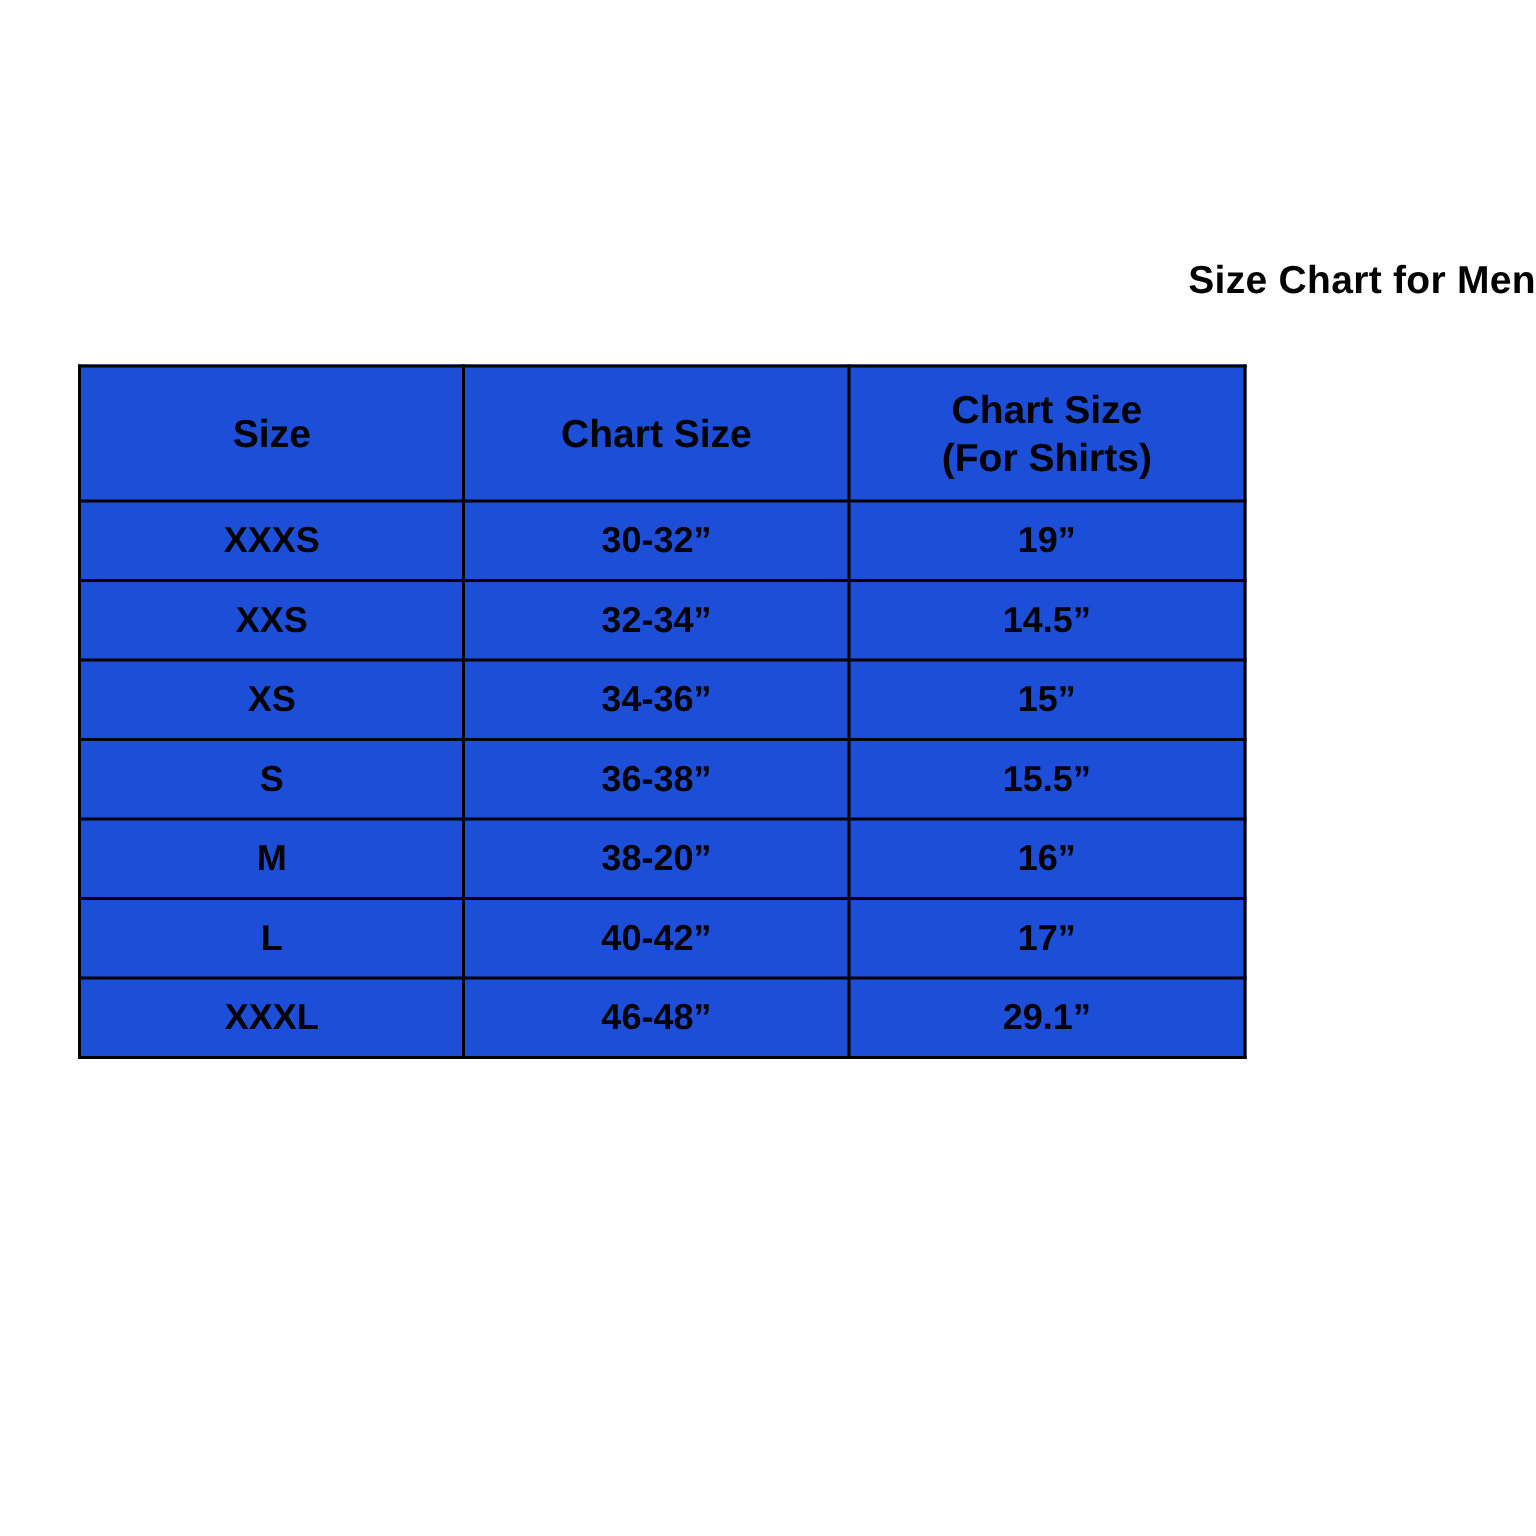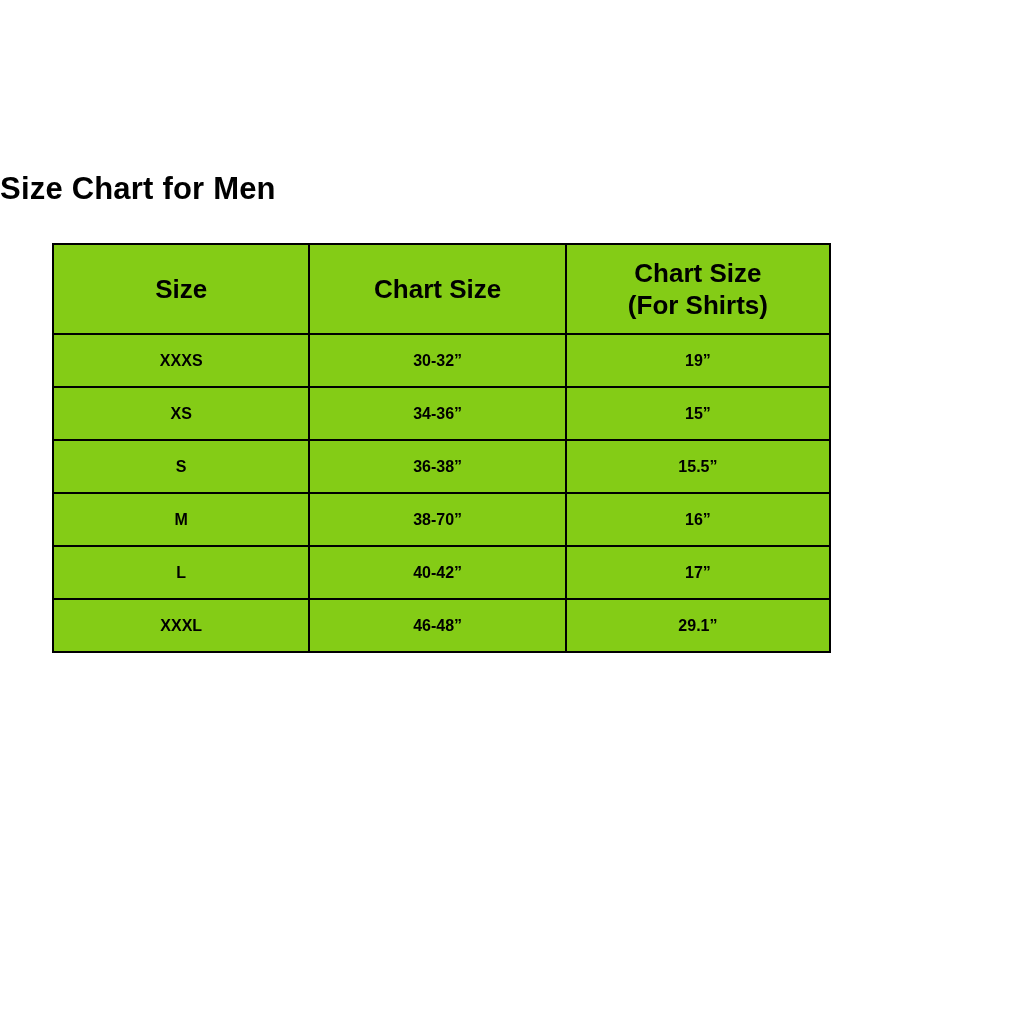--- a/index.html
+++ b/index.html
@@ -14,51 +14,51 @@
     height: 1024px;
     background: #ffffff;
     color: #000000;
     overflow: hidden;
   }
   .title {
     position: absolute;
     top: 171px;
     left: 0;
     width: 100%;
-    text-align: left;
-    font-size: 31px;
+    text-align: right;
+    font-size: 26px;
     font-weight: bold;
     letter-spacing: 0.2px;
     color: #000000;
   }
   table.size-table {
     position: absolute;
     top: 243px;
     left: 52px;
     width: 779px;
     border-collapse: collapse;
     table-layout: fixed;
-    background: #84cc16;
+    background: #1d4ed8;
   }
   .size-table th, .size-table td {
     border: 2px solid #000000;
     text-align: center;
     vertical-align: middle;
     font-weight: bold;
     color: #000000;
     padding: 0;
   }
   .size-table th {
     height: 90px;
     font-size: 26px;
     line-height: 1.25;
   }
   .size-table td {
     height: 53px;
-    font-size: 16px;
+    font-size: 24px;
   }
   .col-size  { width: 33%; }
   .col-chest { width: 33%; }
   .col-neck  { width: 34%; }
   .hdr-line { display: block; }
 </style>
 </head>
 <body>
 
 <div class="page">
@@ -85,32 +85,37 @@
         </th>
       </tr>
     </thead>
     <tbody>
       <tr>
         <td>XXXS</td>
         <td>30-32”</td>
         <td>19”</td>
       </tr>
       <tr>
+        <td>XXS</td>
+        <td>32-34”</td>
+        <td>14.5”</td>
+      </tr>
+      <tr>
         <td>XS</td>
         <td>34-36”</td>
         <td>15”</td>
       </tr>
       <tr>
         <td>S</td>
         <td>36-38”</td>
         <td>15.5”</td>
       </tr>
       <tr>
         <td>M</td>
-        <td>38-70”</td>
+        <td>38-20”</td>
         <td>16”</td>
       </tr>
       <tr>
         <td>L</td>
         <td>40-42”</td>
         <td>17”</td>
       </tr>
       <tr>
         <td>XXXL</td>
         <td>46-48”</td>

